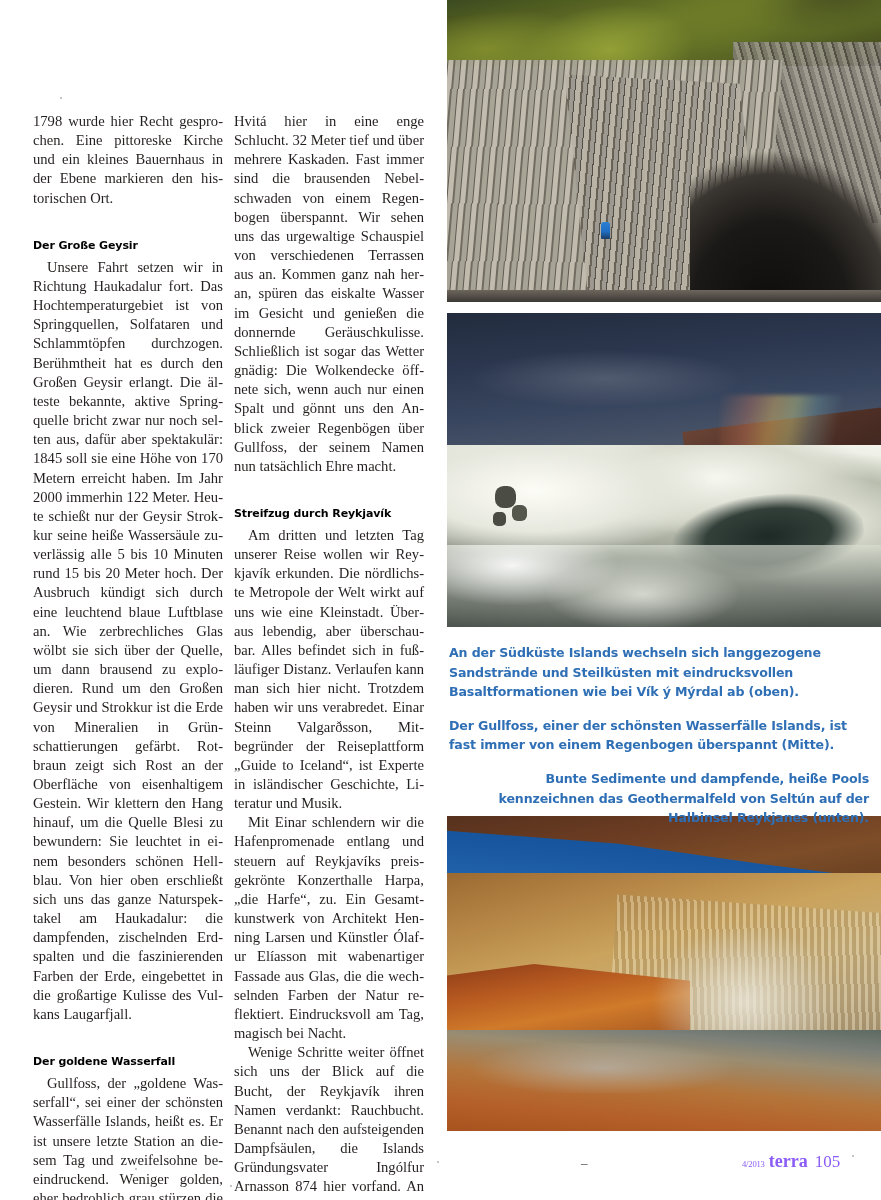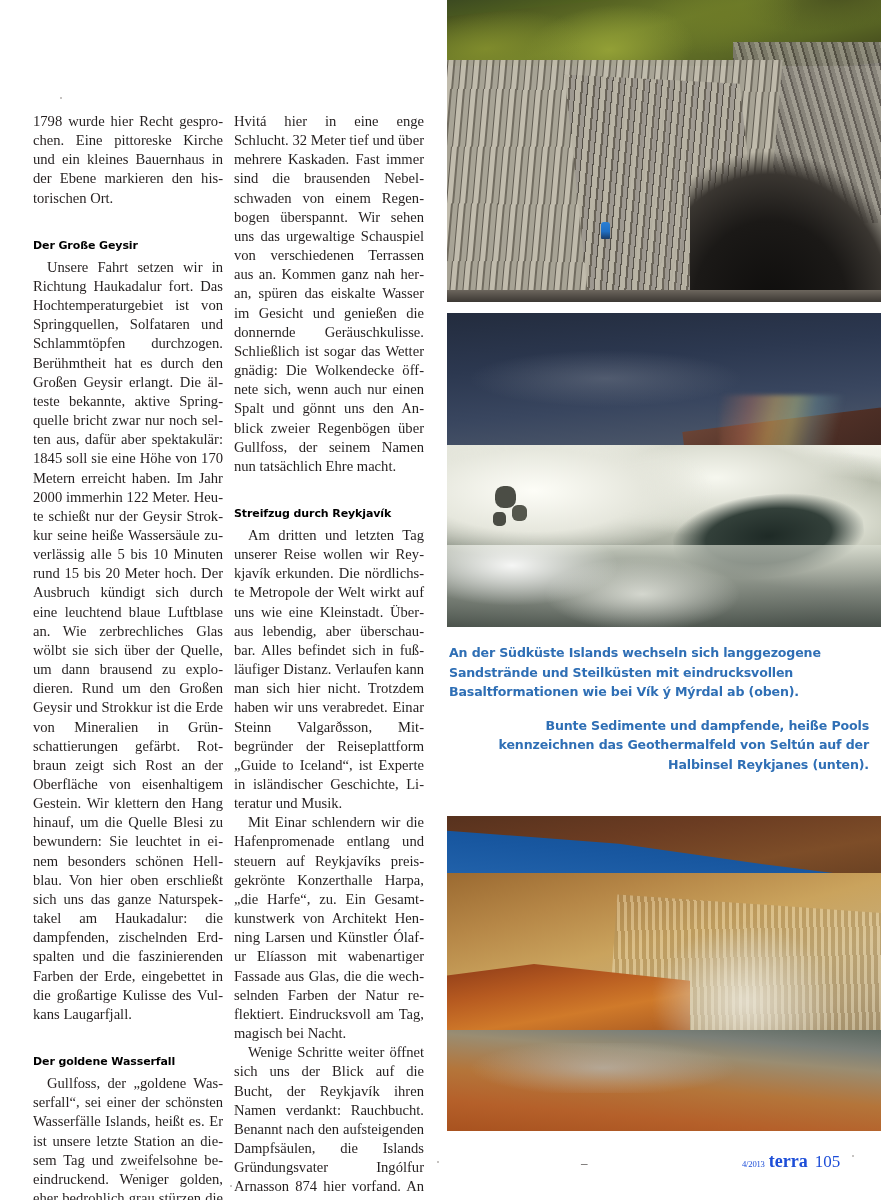--- a/index.html
+++ b/index.html
@@ -264,21 +264,21 @@
     font-family: "Liberation Serif", serif;
     font-size: 13px;
     color: #3a3633;
   }
   .folio {
     position: absolute;
     left: 742px; top: 1151px;
     display: flex;
     align-items: baseline;
     gap: 4px;
-    color: #1d4ed8;
+    color: #8b5cf6;
   }
   .folio .issue {
     font-family: "Liberation Serif", serif;
     font-size: 8.6px;
     letter-spacing: -0.2px;
   }
   .folio .brand {
     font-family: "Liberation Serif", serif;
     font-weight: bold;
     font-size: 18px;
@@ -347,20 +347,21 @@
     <h2>Streifzug durch Reykjavík</h2>
     <p class="indent">Am dritten und letzten Tag unserer Reise wollen wir Rey­kjavík erkunden. Die nördlichs­te Metropole der Welt wirkt auf uns wie eine Kleinstadt. Über­aus lebendig, aber überschau­bar. Alles befindet sich in fuß­läufiger Distanz. Verlaufen kann man sich hier nicht. Trotz­dem haben wir uns verabredet. Einar Steinn Valgarðsson, Mit­begründer der Reiseplattform „Guide to Iceland“, ist Experte in isländischer Geschichte, Li­teratur und Musik.</p>
     <p class="indent">Mit Einar schlendern wir die Hafenpromenade entlang und steuern auf Reykjavíks preis­gekrönte Konzerthalle Harpa, „die Harfe“, zu. Ein Gesamt­kunstwerk von Architekt Hen­ning Larsen und Künstler Ólaf­ur Elíasson mit wabenartiger Fassade aus Glas, die die wech­selnden Farben der Natur re­flektiert. Eindrucksvoll am Tag, magisch bei Nacht.</p>
     <p class="indent">Wenige Schritte weiter öffnet sich uns der Blick auf die Bucht, der Reykjavík ihren Namen ver­dankt: Rauchbucht. Benannt nach den aufsteigenden Dampf­säulen, die Islands Gründungs­vater Ingólfur Arnasson 874 hier vorfand. An das Ereignis erinnert die Edelstahlskulptur</p>
   </div>
 
 </div>
 
 <div class="captions">
   <p>An der Südküste Islands wechseln sich langgezogene Sandstrände und Steilküsten mit eindrucksvollen Basaltformationen wie bei Vík ý Mýrdal ab (oben).</p>
+  <p>Der Gullfoss, einer der schönsten Wasserfälle Islands, ist fast immer von einem Regenbogen überspannt (Mitte).</p>
   <p>Bunte Sedimente und dampfende, heiße Pools kennzeichnen das Geothermalfeld von Seltún auf der Halbinsel Reykjanes (unten).</p>
 </div>
 
 <div class="footer"></div>
 <div class="foot-dash">–</div>
 <div class="folio">
   <span class="issue">4/2013</span>
   <span class="brand">terra</span>
   <span class="pageno">105</span>
 </div>

